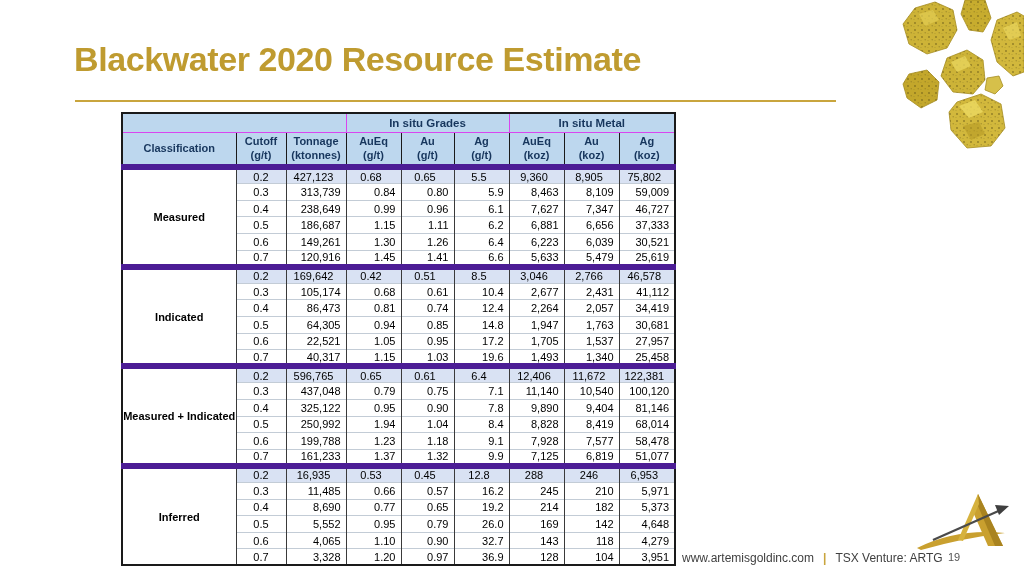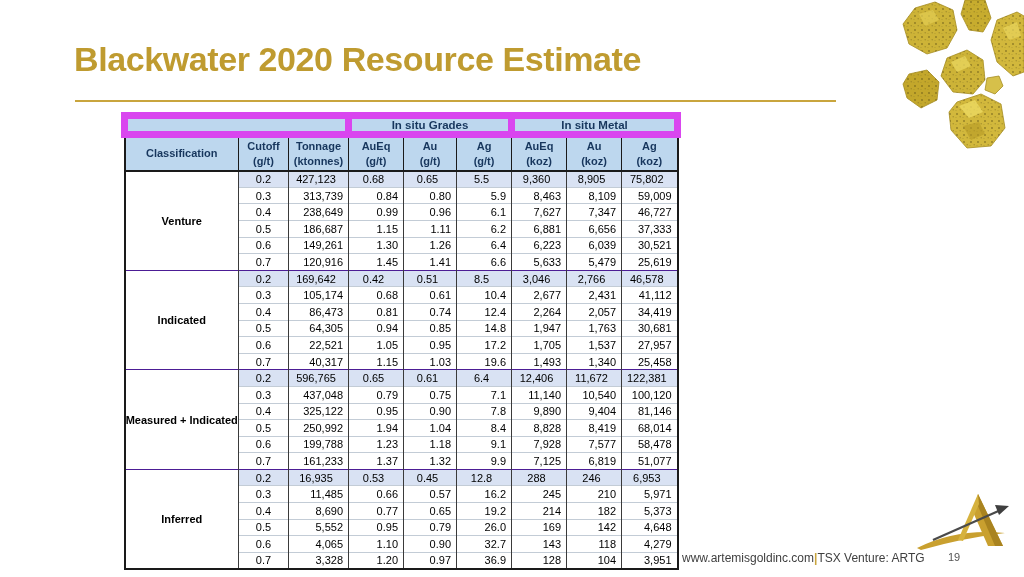--- a/index.html
+++ b/index.html
@@ -11,36 +11,36 @@
   .title-rule{position:absolute;left:75px;top:100px;width:761px;height:2px;background:#c9a53d;}
 
   .nuggets{position:absolute;right:0;top:0;width:139px;height:186px;}
   .logo{position:absolute;left:915px;top:488px;width:100px;height:64px;}
 
   table.res{position:absolute;left:121px;top:112px;width:553px;border-collapse:collapse;
     table-layout:fixed;border:2px solid #1a1a1a;}
   .res td,.res th{box-sizing:border-box;overflow:hidden;white-space:nowrap;}
 
   tr.group-row td{height:19px;background:#bdd7ee;color:#17365d;font-weight:bold;font-size:11.5px;
-    text-align:center;border:7px solid #d946ef;padding:0;}
+    text-align:center;border:1px solid #d946ef;padding:0;}
   #col-header-row th{height:35px;background:#bdd7ee;color:#17365d;font-weight:bold;font-size:11px;
     line-height:1.35;text-align:center;vertical-align:middle;border:1px solid #1a1a1a;
     border-bottom:2px solid #1a1a1a;padding:1px 0;}
 
   tbody tr{height:16.6px;}
   tbody td{font-size:11px;color:#000;background:#fff;border-left:1px solid #3a3a3a;
     border-right:1px solid #3a3a3a;border-top:1px solid #c3ccd6;padding:0;}
-  tbody tr.sec-first td{border-top:1px solid #4c1d95;text-align:center;}
+  tbody tr.sec-first td{border-top:6px solid #4c1d95;text-align:center;}
   td.cls{font-weight:bold;text-align:center;font-size:11px;background:#fff;
     border-left:2px solid #1a1a1a;}
   td.num{text-align:right;padding-right:5px;}
   td.cut{text-align:center;}
   tbody td.hl{background:#d9e2f3;}
 
-  .footer{position:absolute;left:682px;top:551px;display:flex;align-items:baseline;
+  .footer{position:absolute;left:682px;top:551px;display:flex;align-items:baseline;gap:9px;
     font-size:12px;color:#3f3f3f;white-space:nowrap;}
   .footer .sep{color:#c9a53d;font-weight:bold;}
   .page-number{position:absolute;left:948px;top:551px;font-size:11px;color:#555;}
 </style>
 </head>
 <body>
 
 <div class="slide">
 
   <h1 class="page-title">Blackwater 2020 Resource Estimate</h1>
@@ -130,21 +130,21 @@
             <div>(koz)</div>
           </th>
           <th>
             <div>Ag</div>
             <div>(koz)</div>
           </th>
         </tr>
     </thead>
     <tbody id="table-body">
         <tr class="sec-first">
-          <td rowspan="6" class="cls">Venture</td>
+          <td rowspan="6" class="cls">Measured</td>
           <td class="cut hl">0.2</td>
           <td class="num hl">427,123</td>
           <td class="num hl">0.68</td>
           <td class="num hl">0.65</td>
           <td class="num hl">5.5</td>
           <td class="num hl">9,360</td>
           <td class="num hl">8,905</td>
           <td class="num hl">75,802</td>
         </tr>
         <tr>

